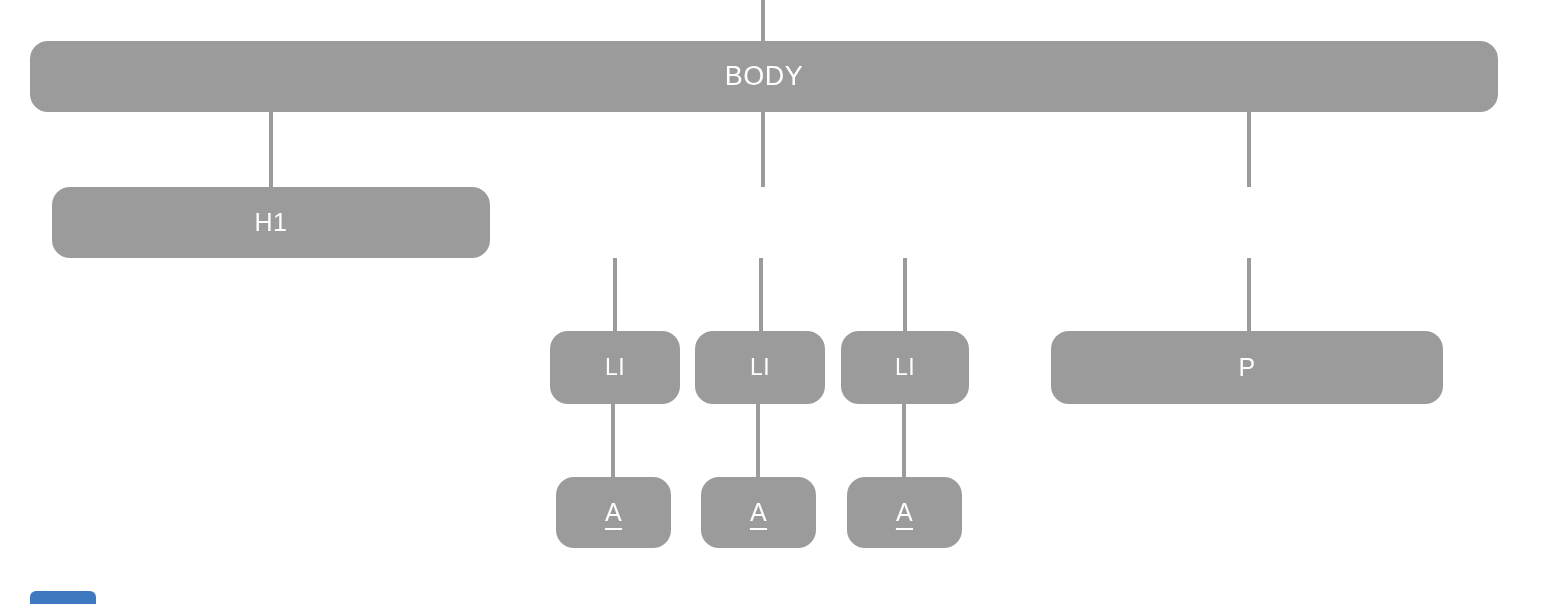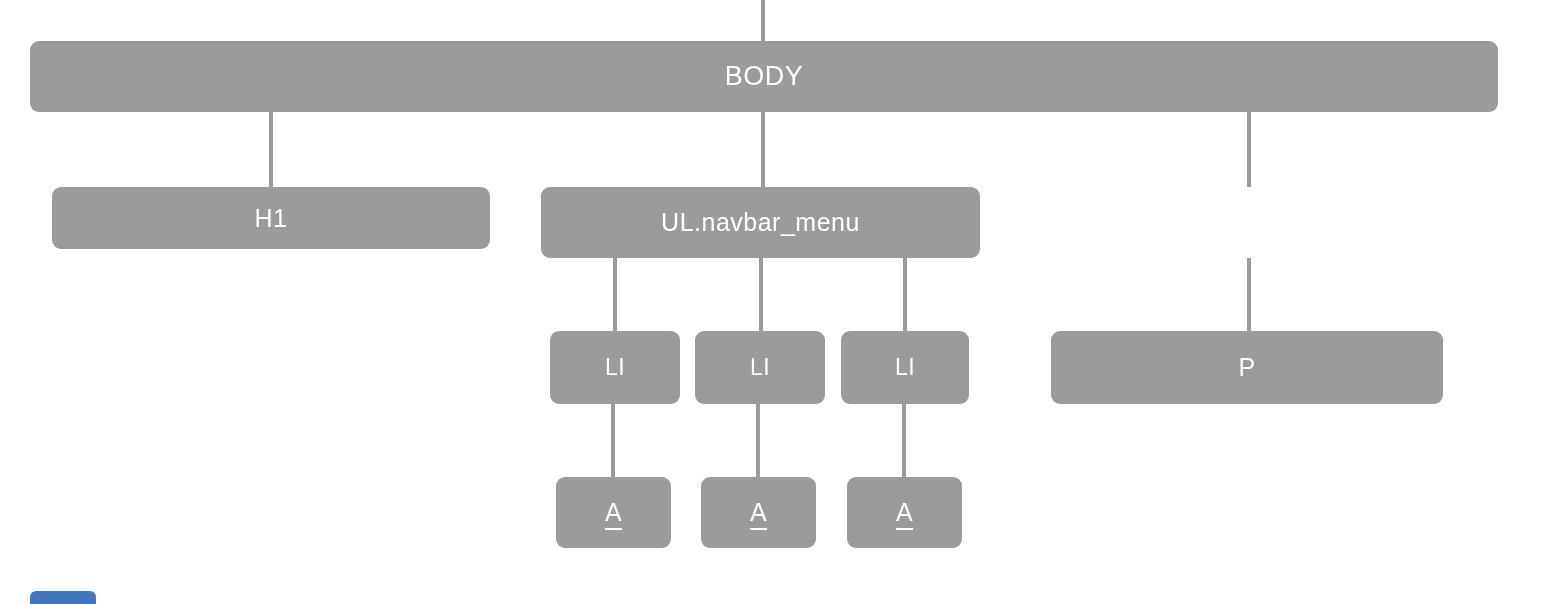--- a/index.html
+++ b/index.html
@@ -15,21 +15,21 @@
     background:var(--page-bg);
     font-family:"Liberation Sans","DejaVu Sans",sans-serif;
     position:relative;
     overflow:hidden;
   }
   .canvas{position:absolute;inset:0;width:1560px;height:604px;}
   .node{
     position:absolute;
     background:var(--node-bg);
     color:var(--node-text);
-    border-radius:9px;
+    border-radius:18px;
     display:flex;
     align-items:center;
     justify-content:center;
     letter-spacing:.5px;
   }
   .node.lvl1{font-size:27px;}
   .node.lvl2{font-size:25px;}
   .node.lvl3{font-size:23px;}
   .node.lvl4{font-size:25px;}
   .connector{
@@ -57,25 +57,22 @@
   <div class="connector" style="left:761px;top:0;height:41px;"></div>
 
   <div class="node lvl1" style="left:30px;top:41px;width:1468px;height:71px;">
     <span>BODY</span>
   </div>
 
   <div class="connector" style="left:269px;top:112px;height:75px;"></div>
   <div class="connector" style="left:761px;top:112px;height:75px;"></div>
   <div class="connector" style="left:1247px;top:112px;height:75px;"></div>
 
-  <div class="node lvl2" style="left:52px;top:187px;width:438px;height:62px;">
+  <div class="node lvl2" style="left:52px;top:187px;width:438px;height:71px;">
     <span>H1</span>
-  </div>
-  <div class="node lvl2" style="left:541px;top:187px;width:439px;height:71px;">
-    <span>UL.navbar_menu</span>
   </div>
 
   <div class="connector" style="left:613px;top:258px;height:73px;"></div>
   <div class="connector" style="left:759px;top:258px;height:73px;"></div>
   <div class="connector" style="left:903px;top:258px;height:73px;"></div>
   <div class="connector" style="left:1247px;top:258px;height:73px;"></div>
 
   <div class="node lvl3" style="left:550px;top:331px;width:130px;height:73px;">
     <span>LI</span>
   </div>

